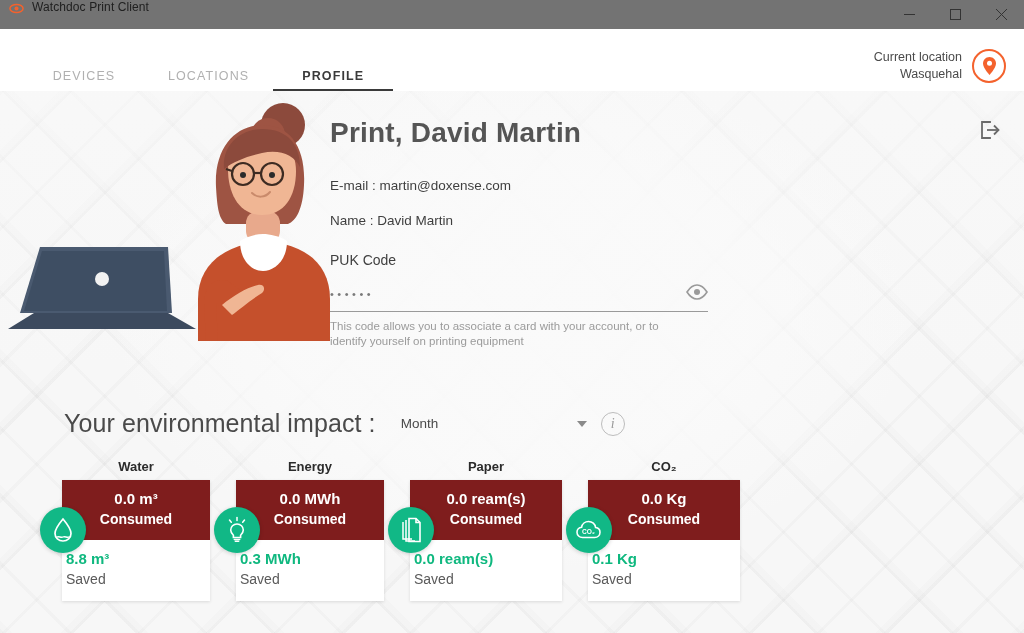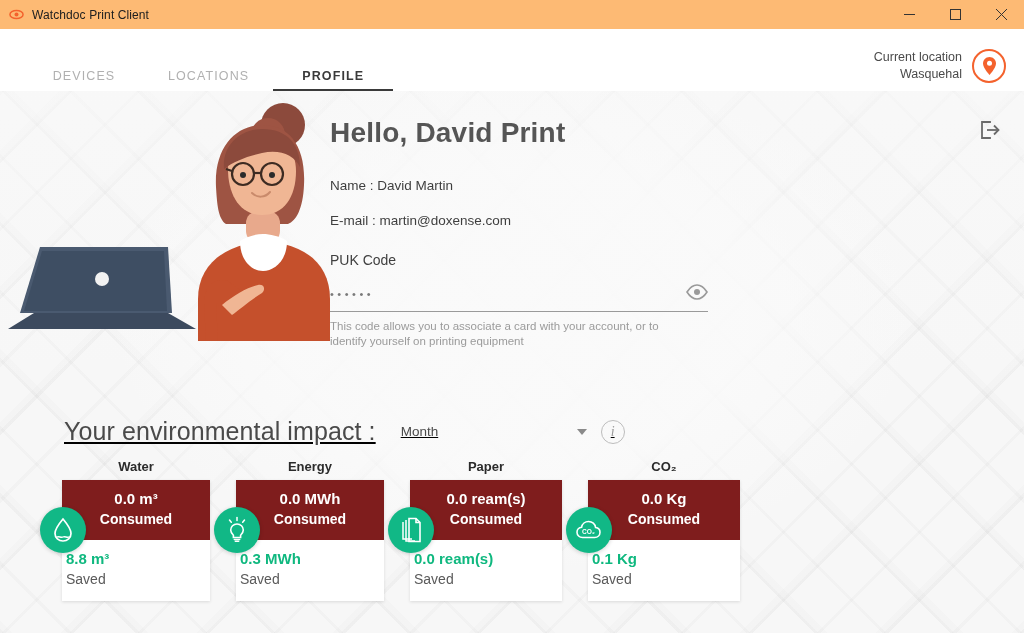--- a/index.html
+++ b/index.html
@@ -7,22 +7,22 @@
   body {
     font-family: "Liberation Sans", sans-serif;
     background:#ffffff;
     overflow:hidden;
     position:relative;
   }
 
   
   .titlebar{
     height:29px; width:100%;
-    background:#fdba74;
-    display:flex; align-items:center;
+    background:#737373;
+    display:flex; 
     position:relative; z-index:30;
   }
   .tb-icon{
     width:16px; height:16px; margin-left:8px; margin-right:8px;
     display:flex; align-items:center; justify-content:center;
   }
   .tb-title{
     font-size:12px; color:#202020; letter-spacing:.1px;
   }
   .win-controls{ margin-left:auto; display:flex; height:29px; }
@@ -118,22 +118,22 @@
   .puk-dots{
     font-size:11px; color:#7a7a7a; letter-spacing:3.5px;
   }
   .puk-hint{
     width:348px; font-size:11.5px; color:#9b9b9b; line-height:14.5px;
     margin-top:7px;
   }
 
   
   .impact-head{
-    position:absolute; top:326px; left:64px;
-    display:flex; align-items:center; z-index:6;text-decoration:underline;
+    position:absolute; top:318px; left:64px;
+    display:flex; align-items:center; z-index:6;
   }
   .impact-title{
     font-size:25px; color:#4a4a4a; font-weight:400; letter-spacing:.1px;
   }
   .period{
     margin-left:25px; position:relative; width:200px;
     display:flex; align-items:center;
   }
   .period-val{ font-size:13.5px; color:#4a4a4a; }
   .caret{
@@ -284,23 +284,23 @@
 
         <path d="M8 238 L34 222 L168 222 L196 238 Z" fill="#3c4a5e"></path>
 
         <path d="M20 222 L40 156 L168 156 L172 222 Z" fill="#4a5a70"></path>
         <path d="M24 220 L42 160 L164 160 L167 220 Z" fill="#3e4e63"></path>
         <circle cx="102" cy="188" r="7" fill="#f2f2f2"></circle>
       </svg>
     </div>
 
     <div class="info">
-      <div class="hello">Hello, David Print</div>
+      <div class="hello">Print, David Martin</div>
+      <div class="field">E-mail : martin@doxense.com</div>
       <div class="field">Name : David Martin</div>
-      <div class="field">E-mail : martin@doxense.com</div>
       <div class="puk-label">PUK Code</div>
       <div class="puk-row">
         <span class="puk-dots">••••••</span>
         <span>
           <svg width="22" height="16" viewBox="0 0 22 16">
             <path d="M1 8 C4.5 2.5 8 1 11 1 C14 1 17.5 2.5 21 8 C17.5 13.5 14 15 11 15 C8 15 4.5 13.5 1 8 Z" fill="none" stroke="#9a9a9a" stroke-width="1.6"></path>
             <circle cx="11" cy="8" r="3" fill="#9a9a9a"></circle>
           </svg>
         </span>
       </div>

